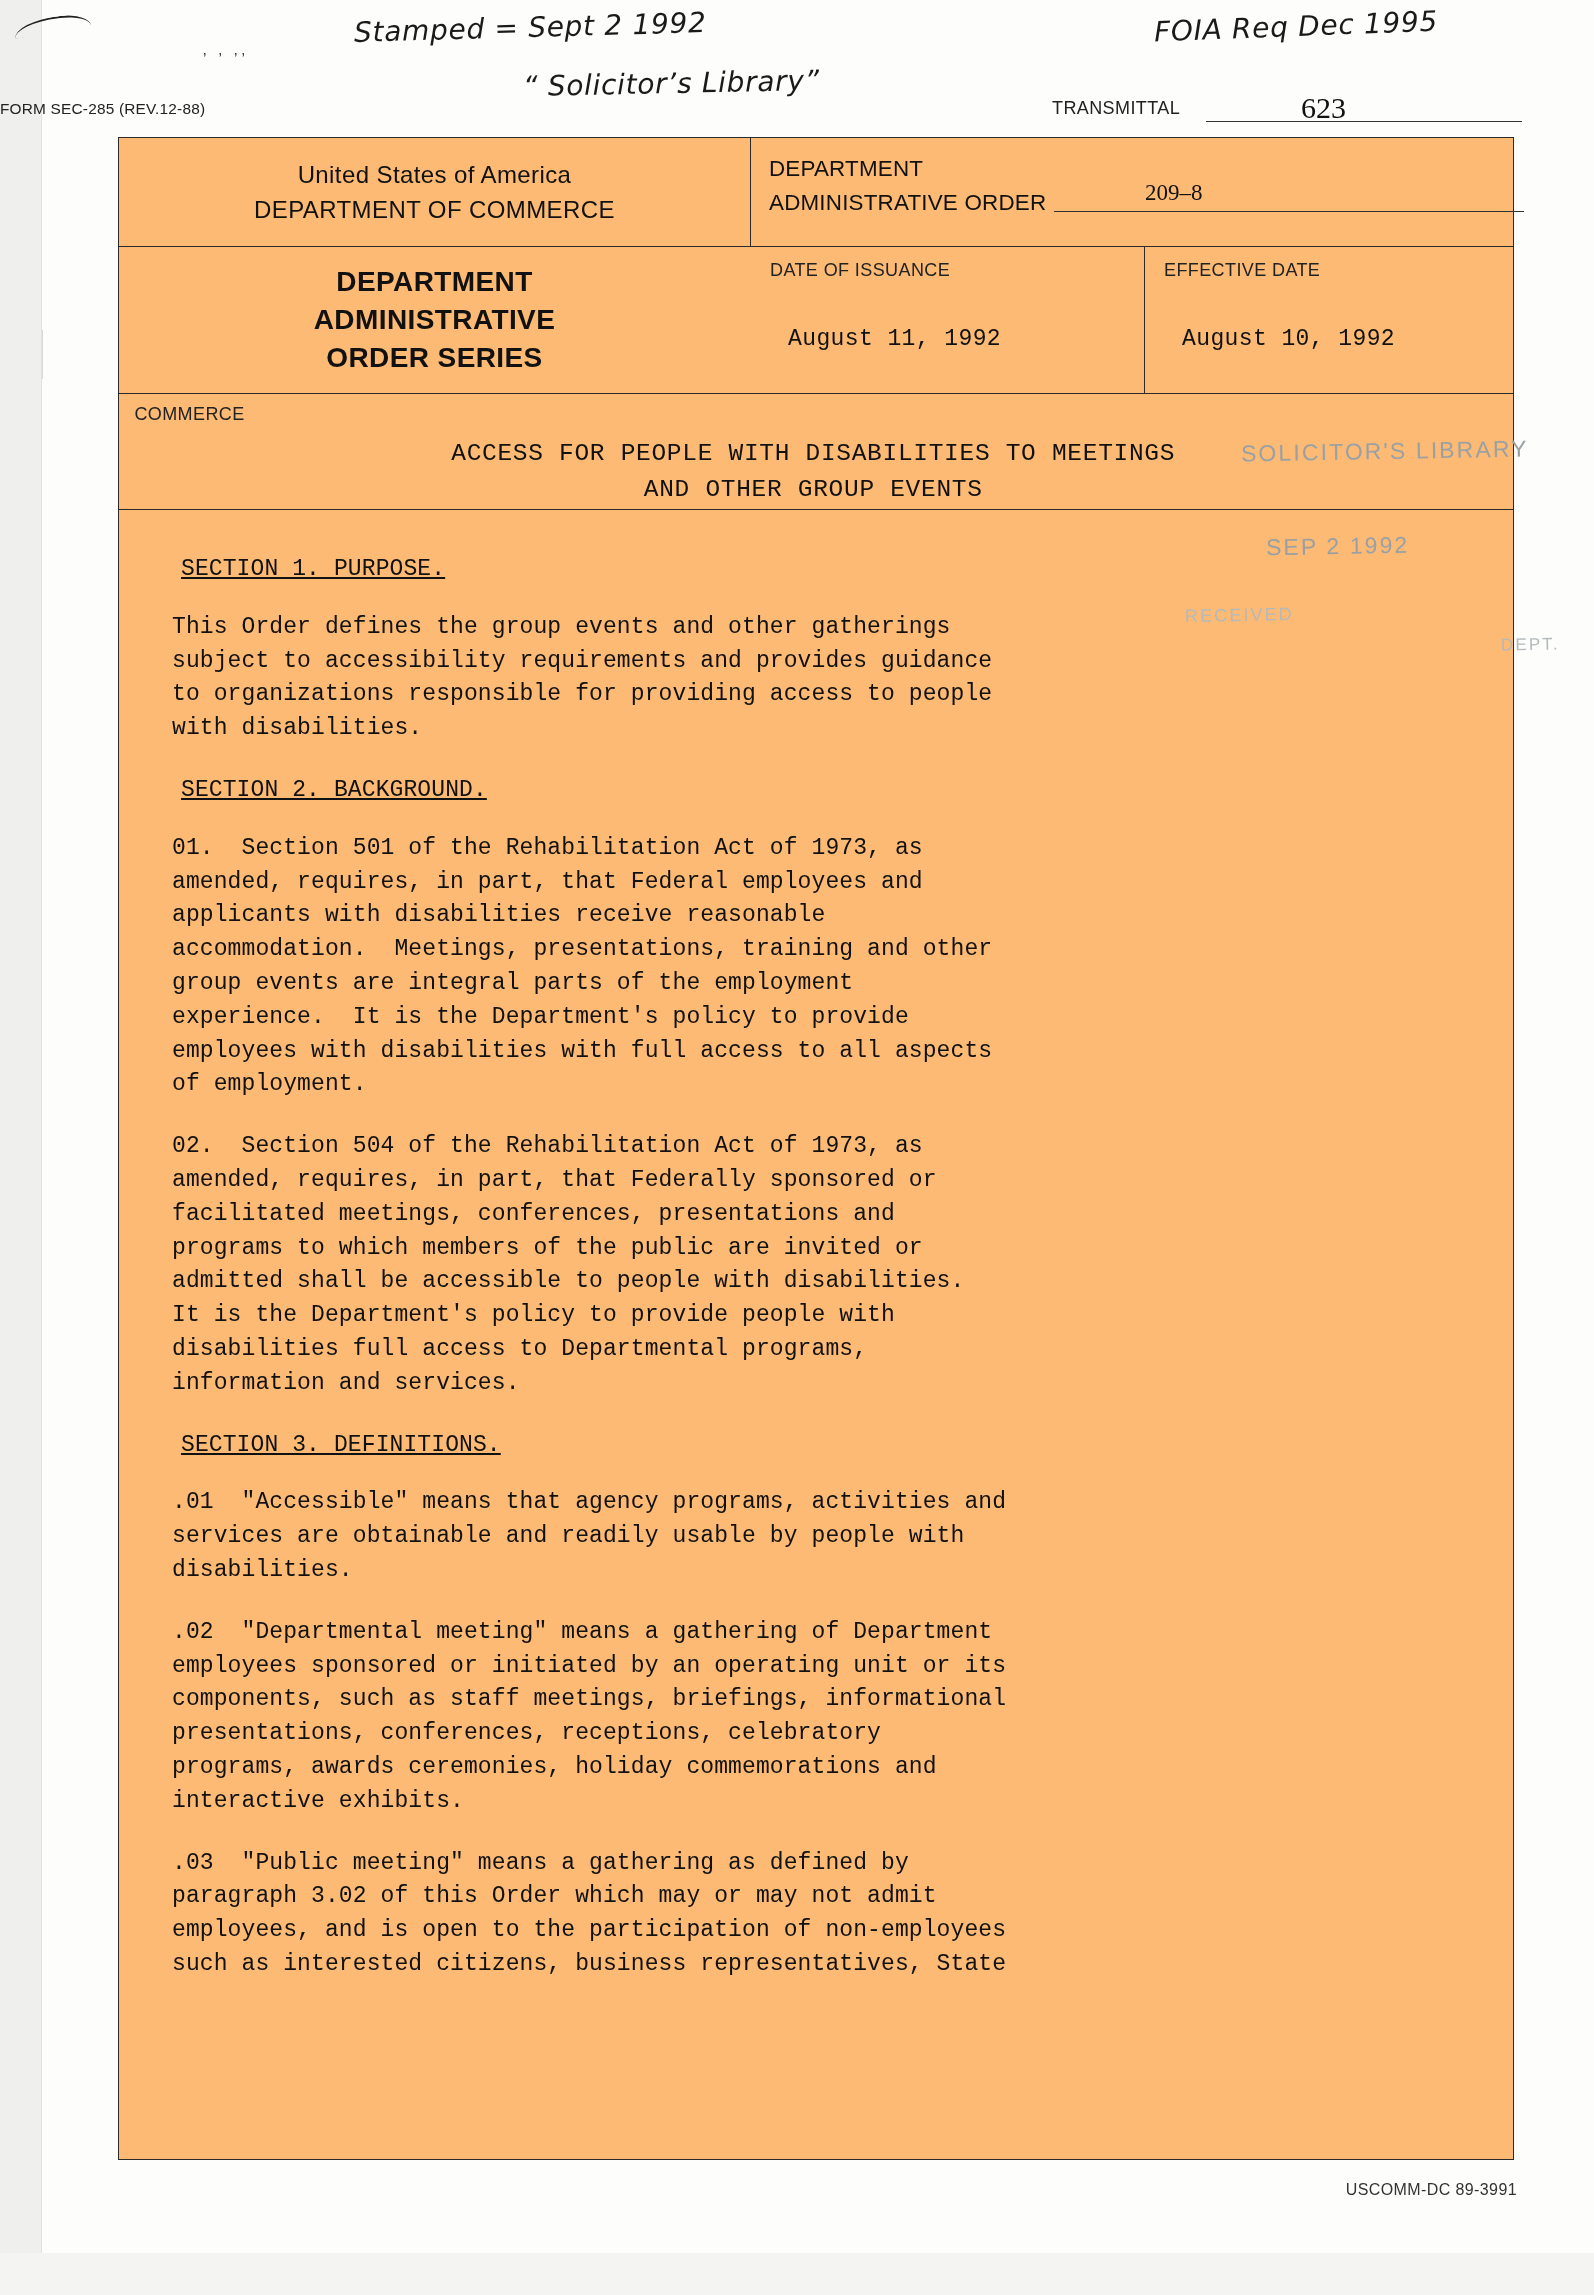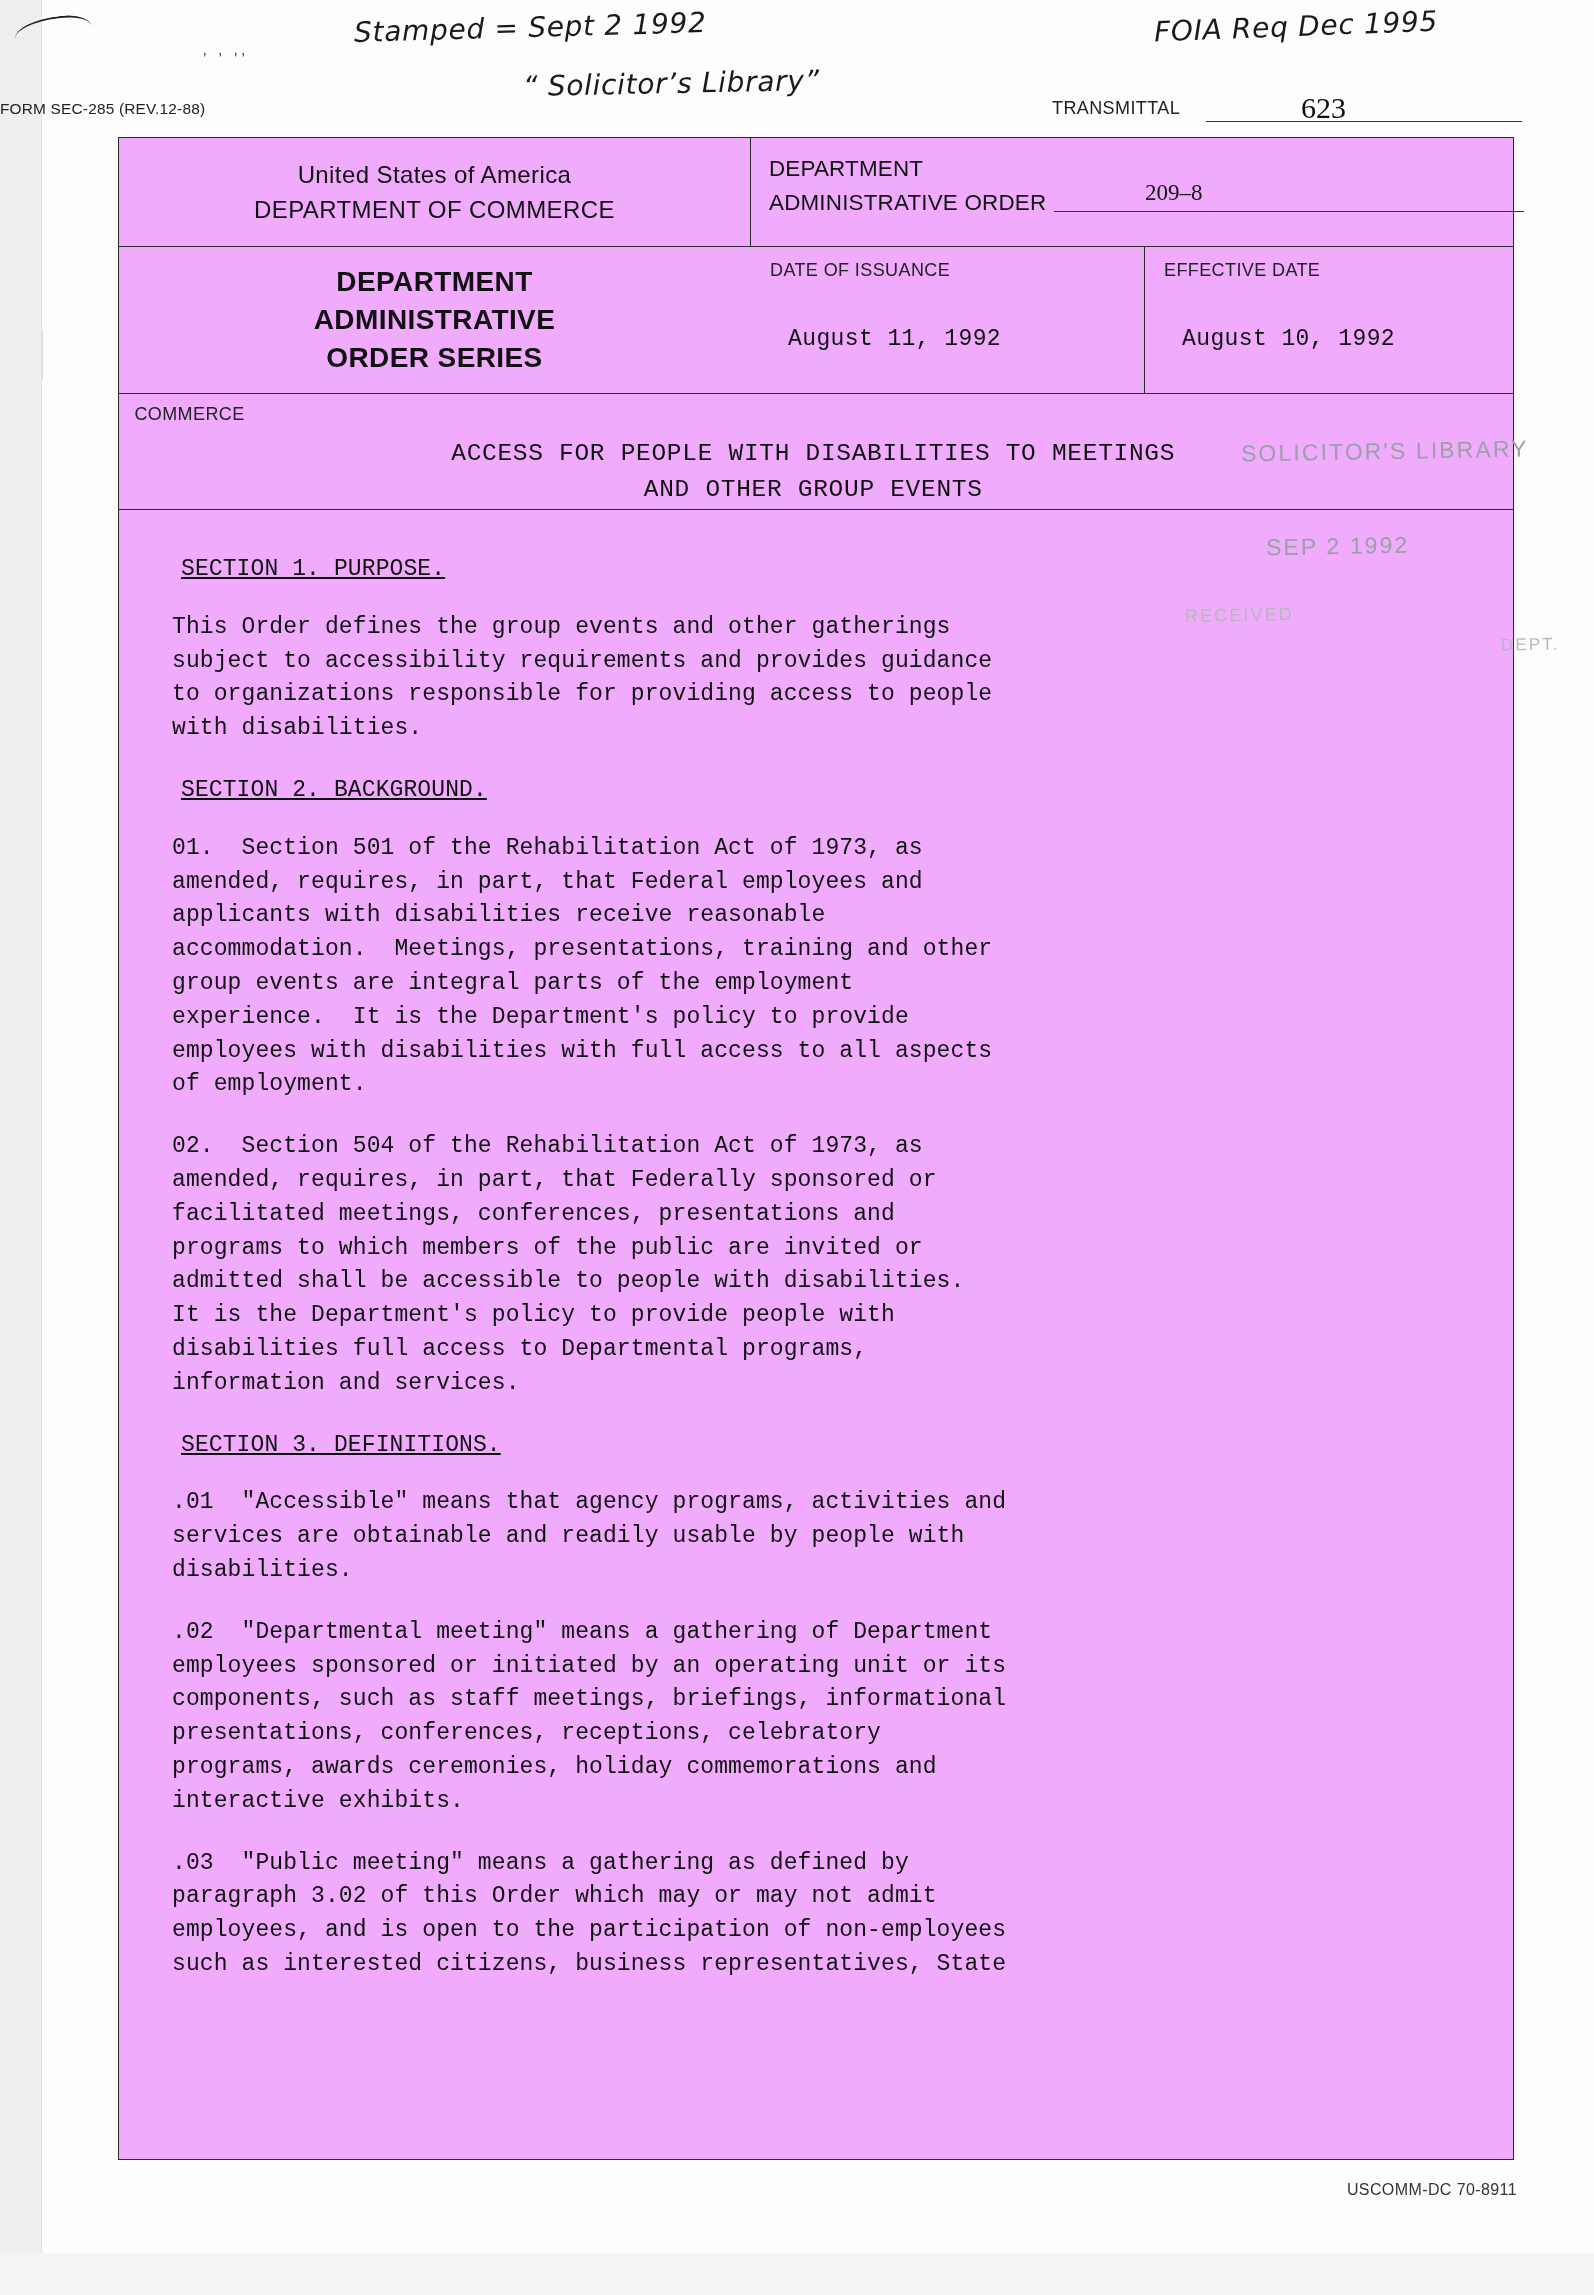--- a/index.html
+++ b/index.html
@@ -94,21 +94,21 @@
     width: 316px; height: 0;
     border-bottom: 1.4px solid #333;
   }
 
   
   .doc {
     position: absolute;
     left: 118px; top: 137px;
     width: 1396px; height: 2023px;
     border: 1.4px solid #2b2b2b;
-    background: #f0abfc;
+    background: #fdba74;
     box-sizing: border-box;
   }
 
   
   .hdr-row1 {
     position: absolute;
     left: 0; top: 0;
     width: 100%; height: 109px;
     border-bottom: 1.4px solid #2b2b2b;
     box-sizing: border-box;
@@ -397,15 +397,15 @@
 employees, and is open to the participation of non-employees
 such as interested citizens, business representatives, State</p>
     </div>
   </div>
 
   <div class="stamp stamp-title">SOLICITOR'S LIBRARY</div>
   <div class="stamp stamp-date">SEP   2 1992</div>
   <div class="stamp stamp-sub">RECEIVED</div>
   <div class="stamp stamp-sub2">DEPT.</div>
 
-  <div class="footer-code">USCOMM-DC 70-8911</div>
+  <div class="footer-code">USCOMM-DC 89-3991</div>
 </div>
 
 
 </body></html>

